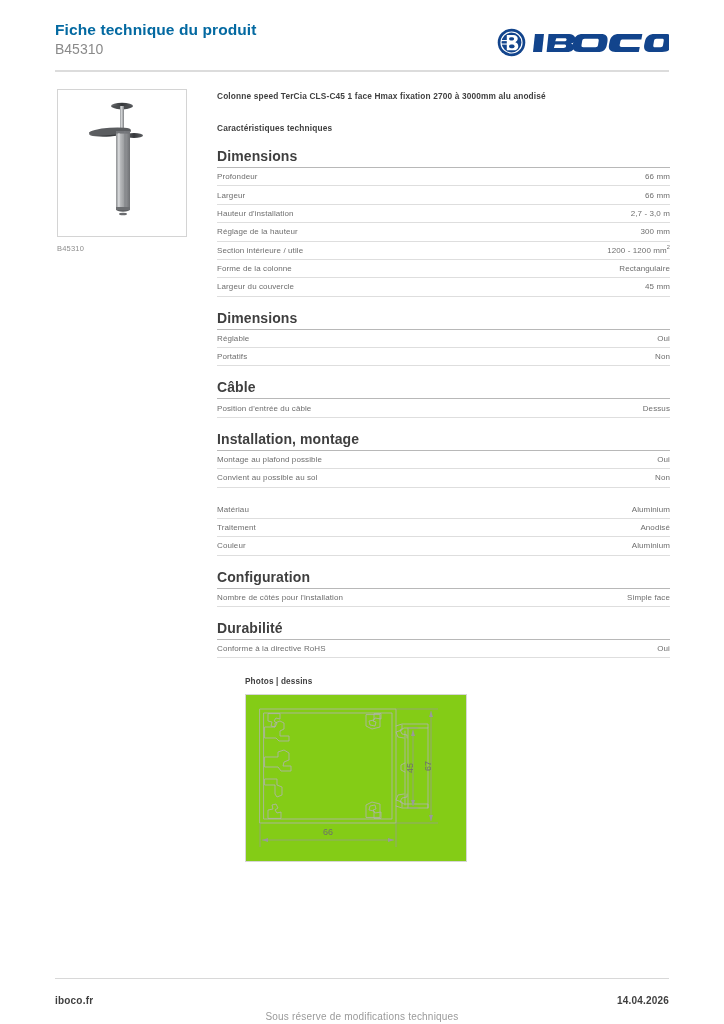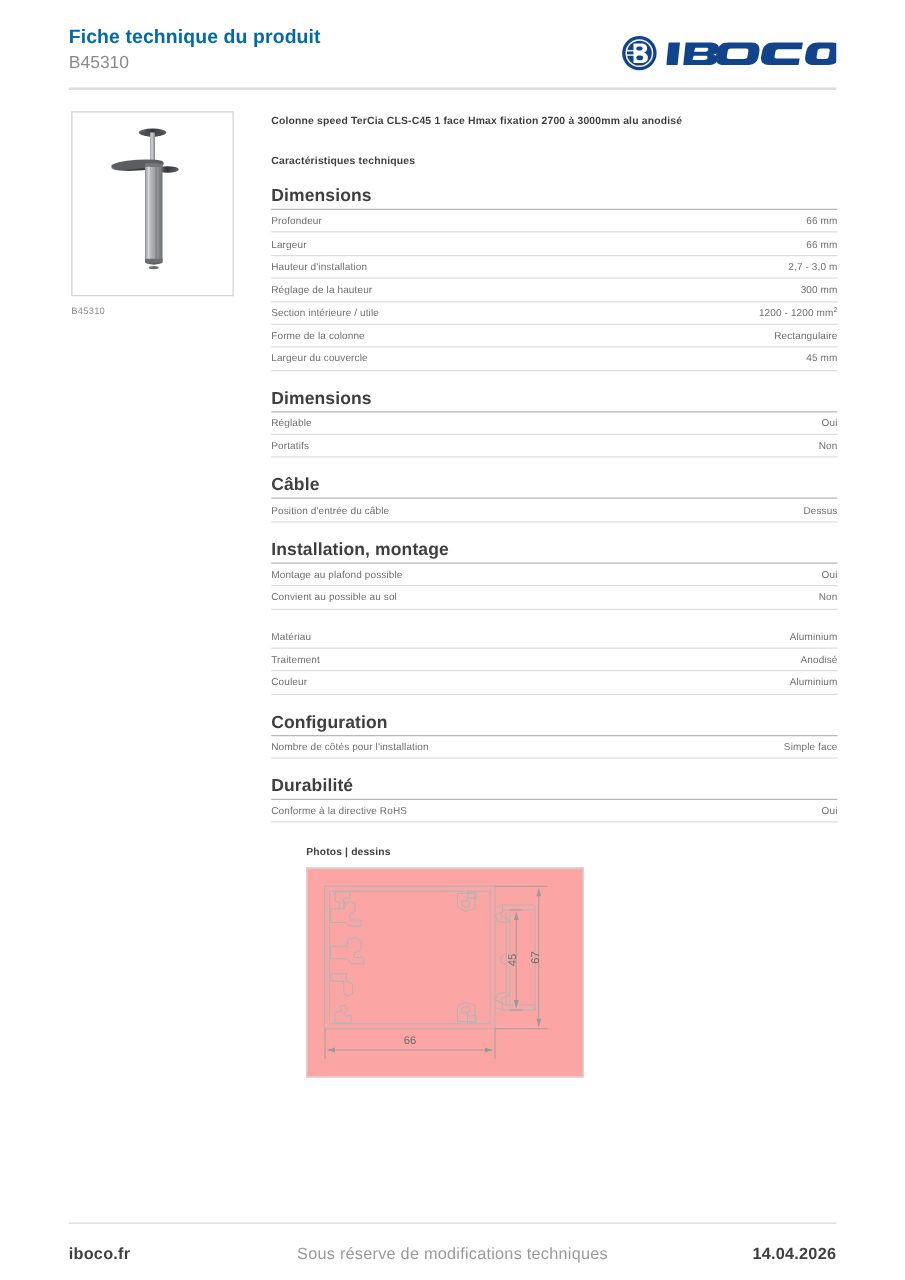--- a/index.html
+++ b/index.html
@@ -170,21 +170,21 @@
     font-weight: bold;
     color: #3f3f3f;
     letter-spacing: 0.15px;
     margin: 0 0 8px 0;
   }
   .drawing-box {
     width: 222px;
     height: 168px;
     border: 1px solid #d6d6d6;
     box-sizing: border-box;
-    background: #fca5a5;
+    background: #84cc16;
     position: relative;
   }
   .drawing-box svg {
     display: block;
   }
 
   
   .footer-rule {
     position: absolute;
     left: 55px;
@@ -192,36 +192,36 @@
     width: 614px;
     height: 1px;
     background: #d8d8d8;
   }
   .footer {
     position: absolute;
     left: 55px;
     top: 995px;
     width: 614px;
     height: 14px;
-    font-size: 13px;
+    font-size: 10px;
     text-decoration: underline;
   }
   .footer-left {
     position: absolute;
     left: 0;
     top: 0;
     font-weight: bold;
     color: #3f3f3f;
     letter-spacing: 0.2px;
   }
   .footer-center {
     position: absolute;
     left: 0;
     right: 0;
-    top: 0;
+    top: 16px;
     text-align: center;
     color: #9a9a9a;
     letter-spacing: 0.2px;
   }
   .footer-right {
     position: absolute;
     right: 0;
     top: 0;
     font-weight: bold;
     color: #3f3f3f;

